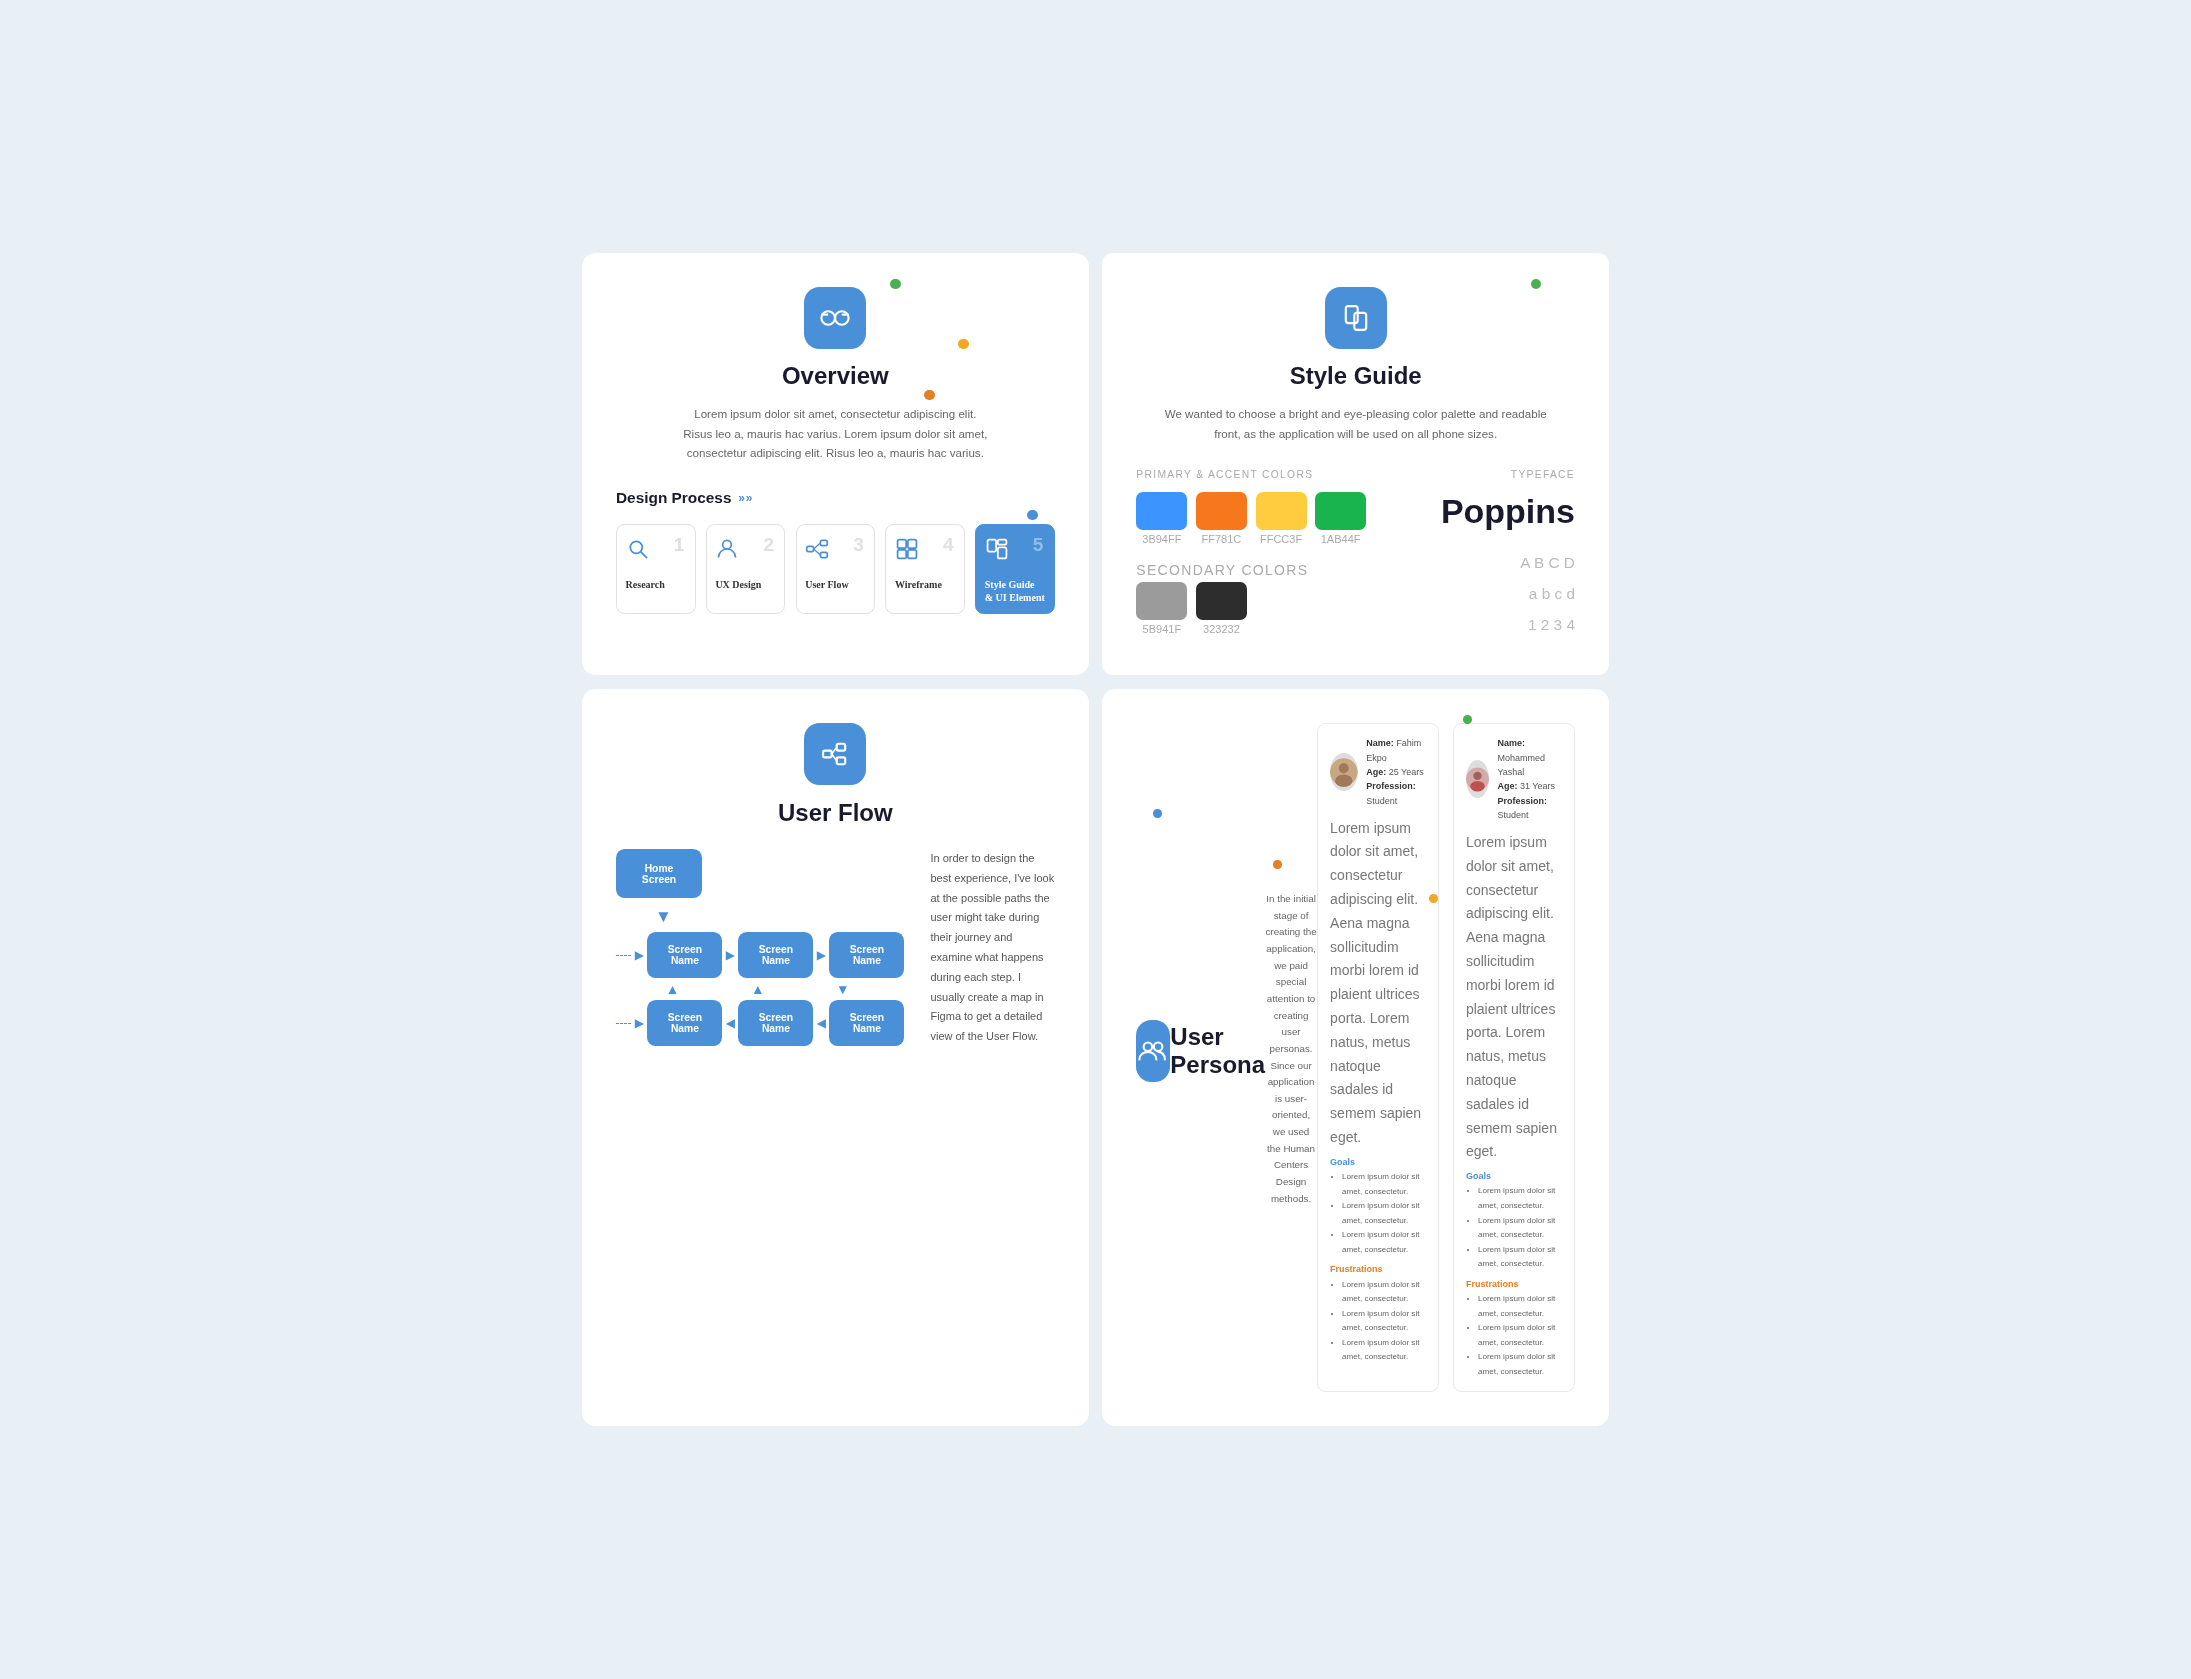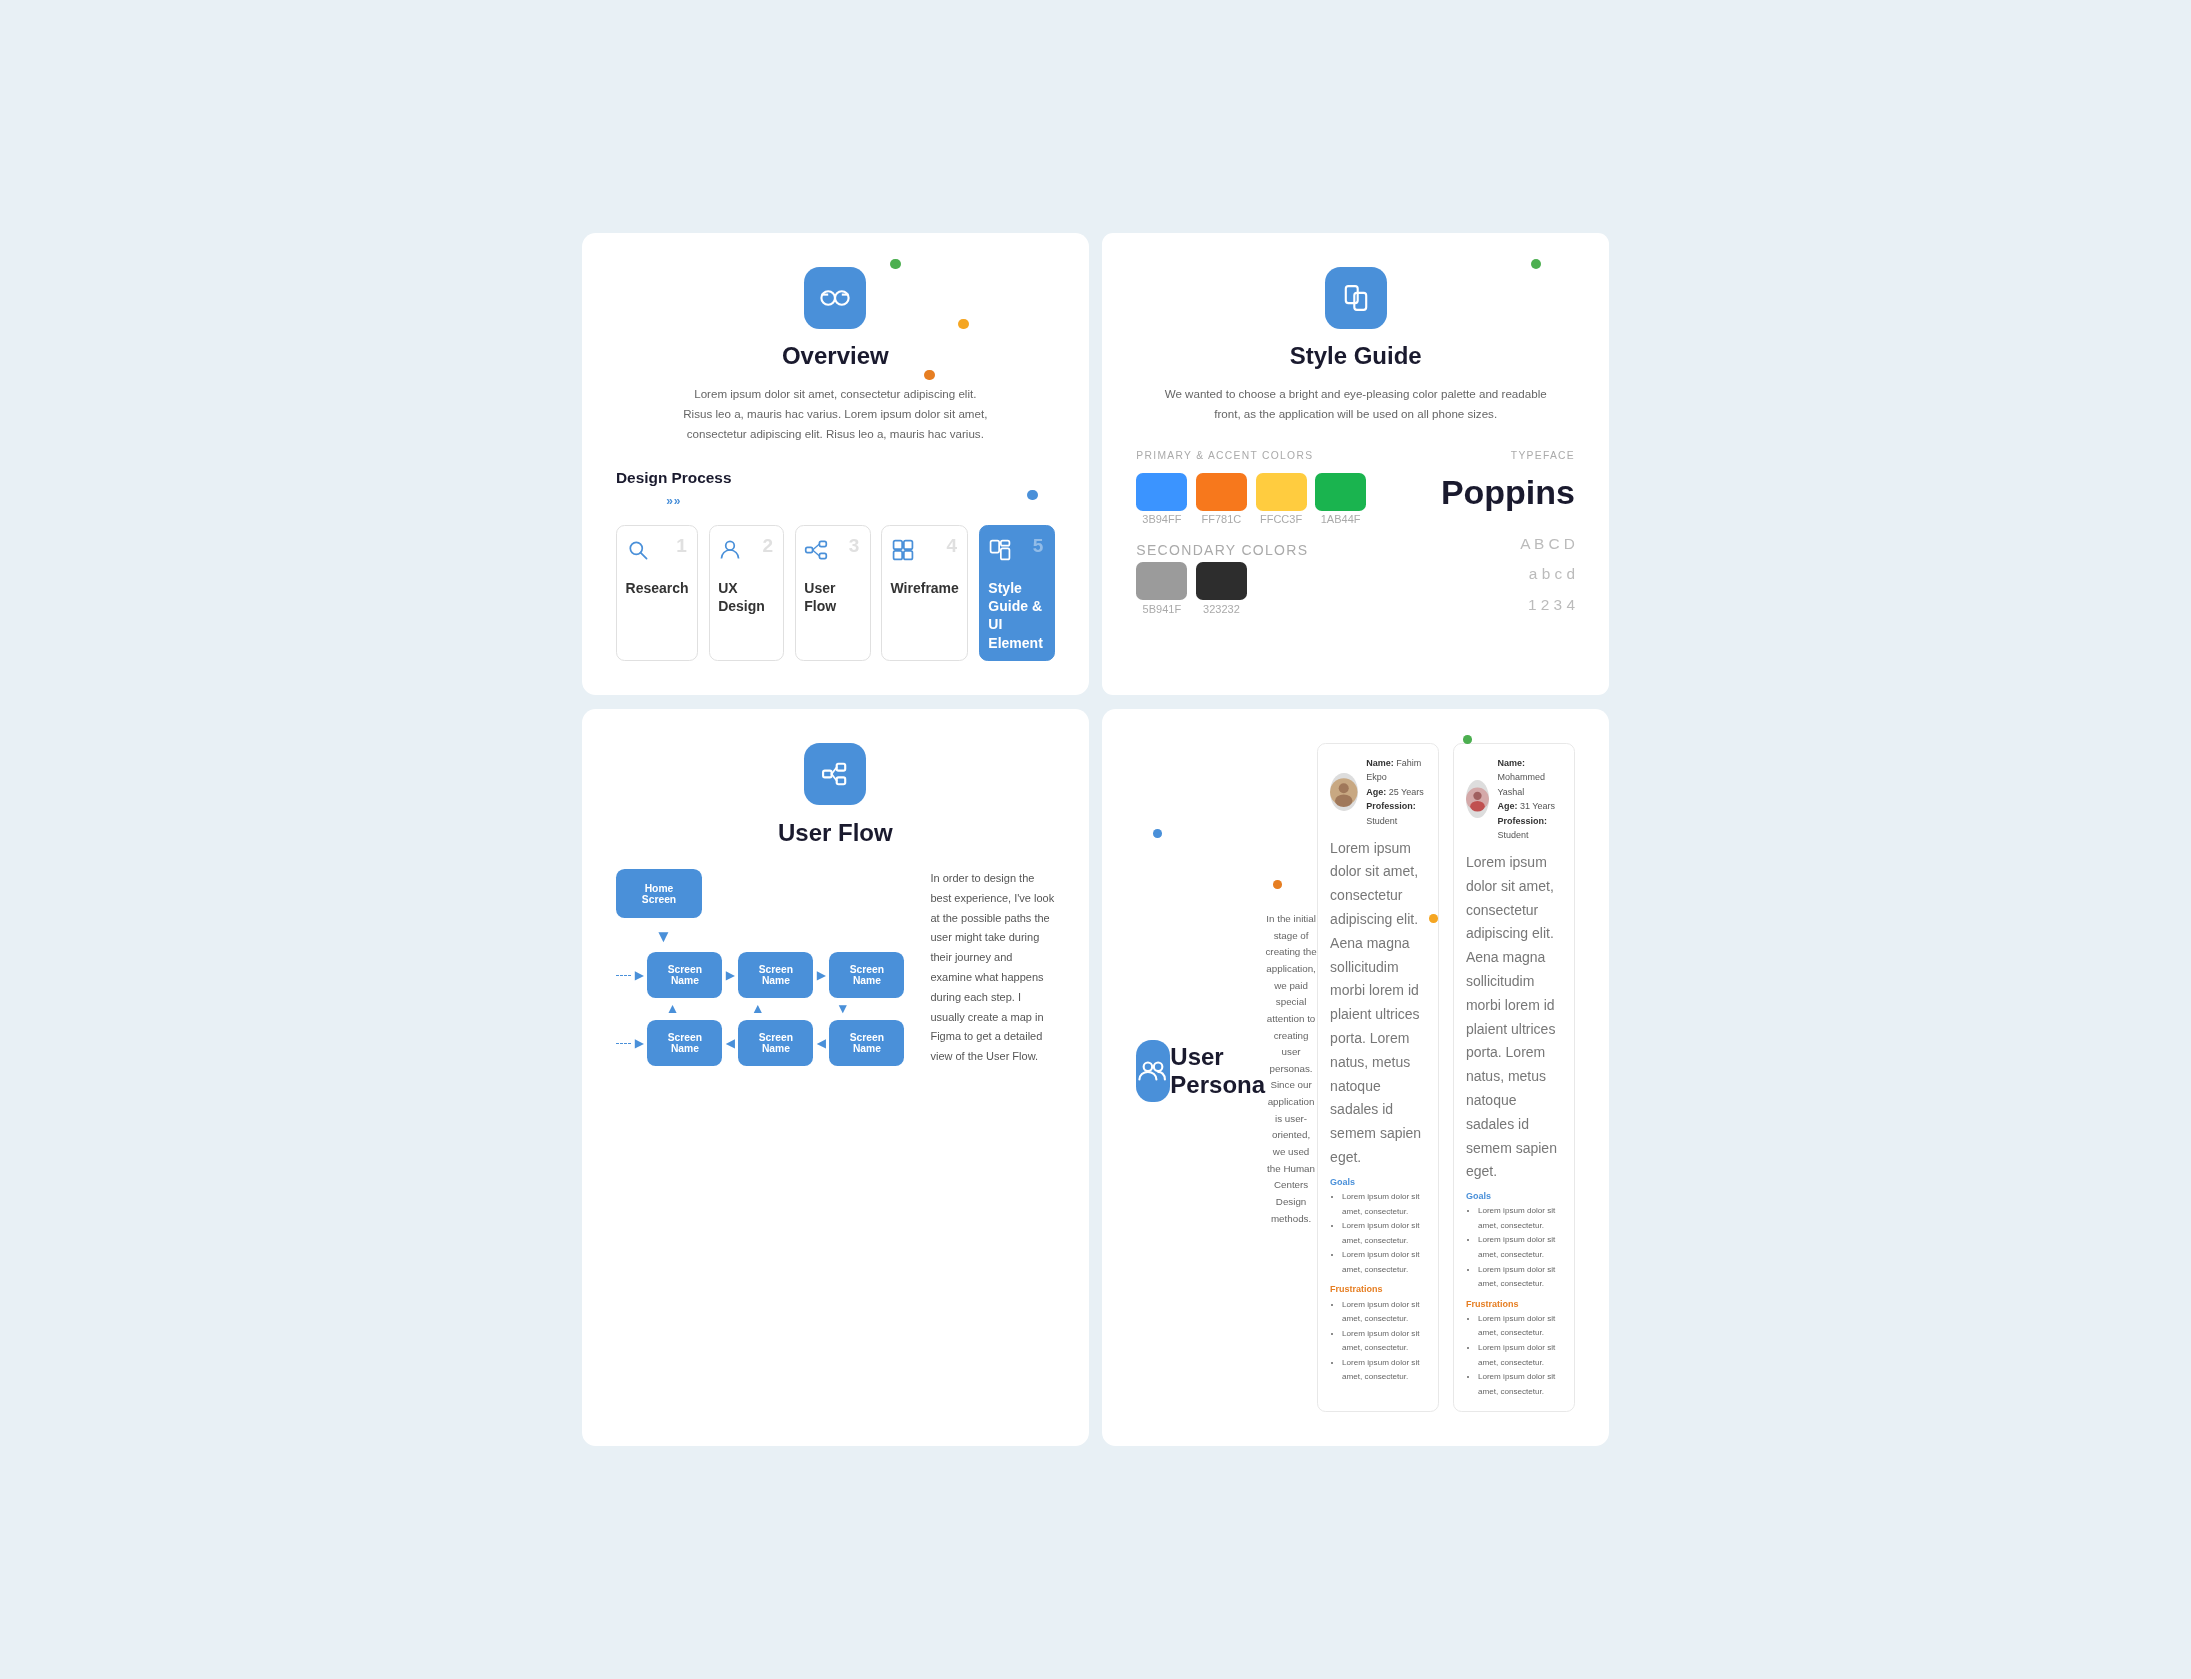--- a/index.html
+++ b/index.html
@@ -74,21 +74,20 @@
     }
     .design-process-title {
       font-size: 15.4px;
       font-weight: 700;
       color: #1a1a2e;
       display: flex;
       align-items: center;
       gap: 6.8px;
       align-self: flex-start;
       margin-bottom: 17px;
-      flex-direction: column;
     }
     .chevrons {
       color: #4A90D9;
       font-size: 12px;
       letter-spacing: 0.9px;
     }
     .process-steps {
       display: flex;
       gap: 10.3px;
       width: 100%;
@@ -116,24 +115,25 @@
       color: #e0e0e0;
     }
     .process-step.active .step-num { color: rgba(255,255,255,0.4); }
     .process-step .step-icon {
       width: 24px; height: 24px;
       margin-bottom: 17px;
       color: #4A90D9;
     }
     .process-step.active .step-icon { color: #fff; }
     .process-step .step-label {
-      font-size: 14px;
+      font-size: 10px;
       font-weight: 600;
       color: #333;
       line-height: 1.3;
+      font-family: Liberation Serif, serif;
     }
     .process-step.active .step-label { color: #fff; }
 
     
     .card-style {
       display: flex;
       flex-direction: column;
       align-items: center;
       border-radius: 11px;
     }

